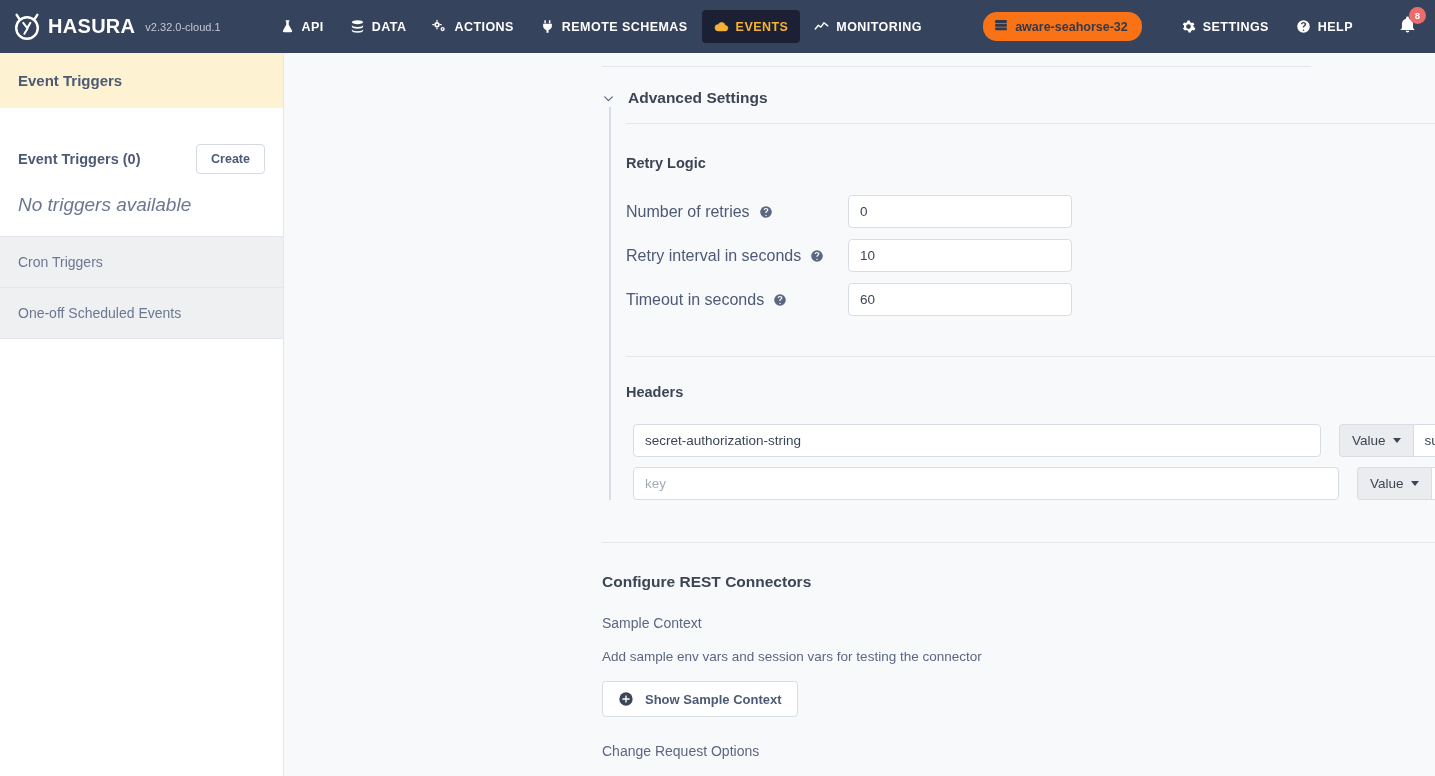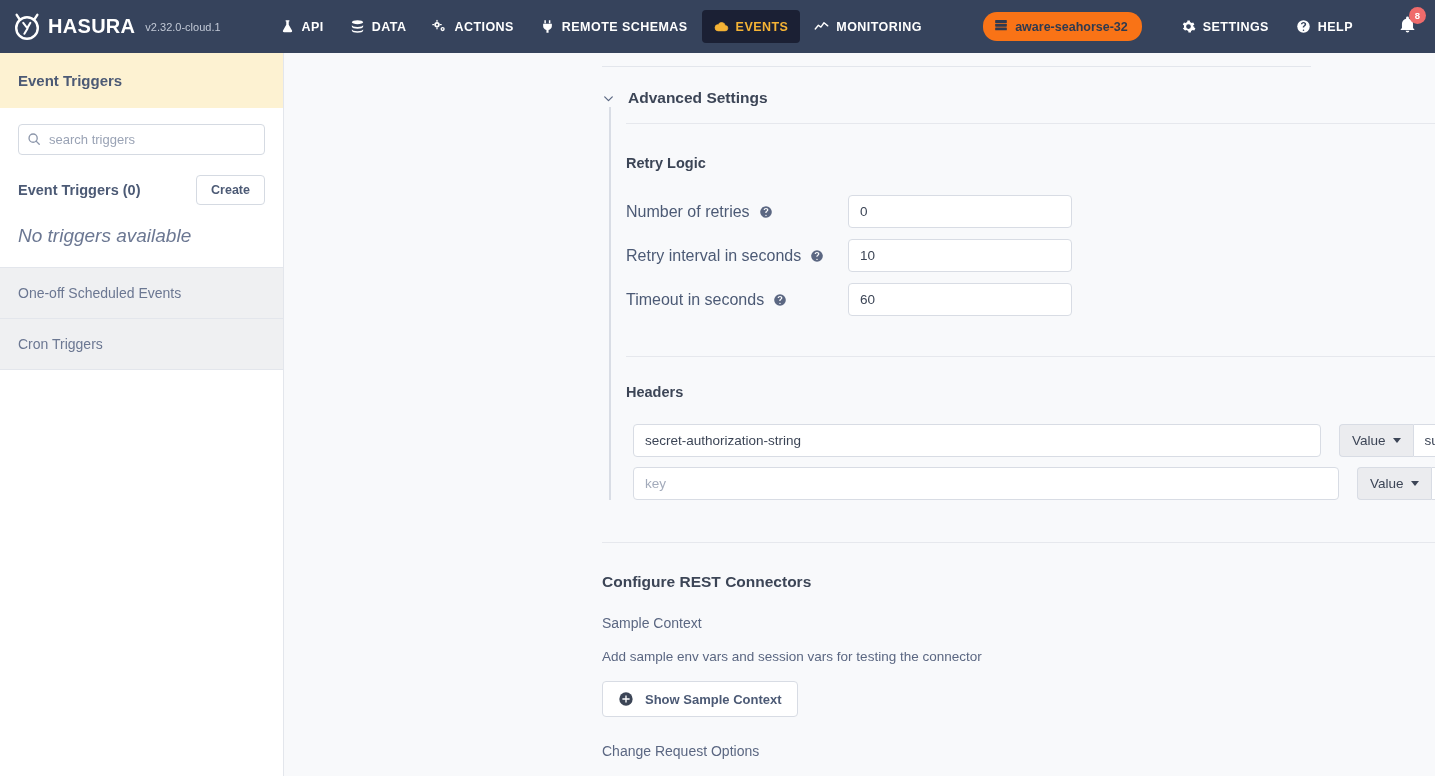--- a/index.html
+++ b/index.html
@@ -332,41 +332,32 @@
   </div>
 </div>
 
 <div class="layout">
 
   <div class="sidebar">
 
     <div class="sidebar-header">Event Triggers</div>
 
     <div class="sidebar-section">
-      <div class="search-box">
-        <span class="search-ico">
-          <svg viewBox="0 0 24 24" width="14" height="14" fill="none" stroke="#8d97ab" stroke-width="2.3" stroke-linecap="round">
-            <circle cx="10.5" cy="10.5" r="7"></circle>
-              <path d="M15.6 15.6L21 21"></path>
-          </svg>
-        </span>
-        <input type="text" placeholder="search triggers" style="">
-      </div>
 
       <div class="triggers-row">
         <span class="triggers-count">Event Triggers (0)</span>
         <button class="create-btn">Create</button>
       </div>
 
       <div class="no-triggers">No triggers available</div>
     </div>
 
     <div class="sidebar-divider"></div>
+    <div class="sidebar-link">Cron Triggers</div>
     <div class="sidebar-link">One-off Scheduled Events</div>
-    <div class="sidebar-link">Cron Triggers</div>
   </div>
 
   <div class="main">
     <div class="top-rule"></div>
     <div class="main-inner">
 
       <div class="section-toggle">
         <span class="chev">
           <svg viewBox="0 0 24 24" width="13" height="13" fill="none" stroke="#5b6782" stroke-width="2.3" stroke-linecap="round" stroke-linejoin="round">
             <path d="M5 9l7 7 7-7"></path>

